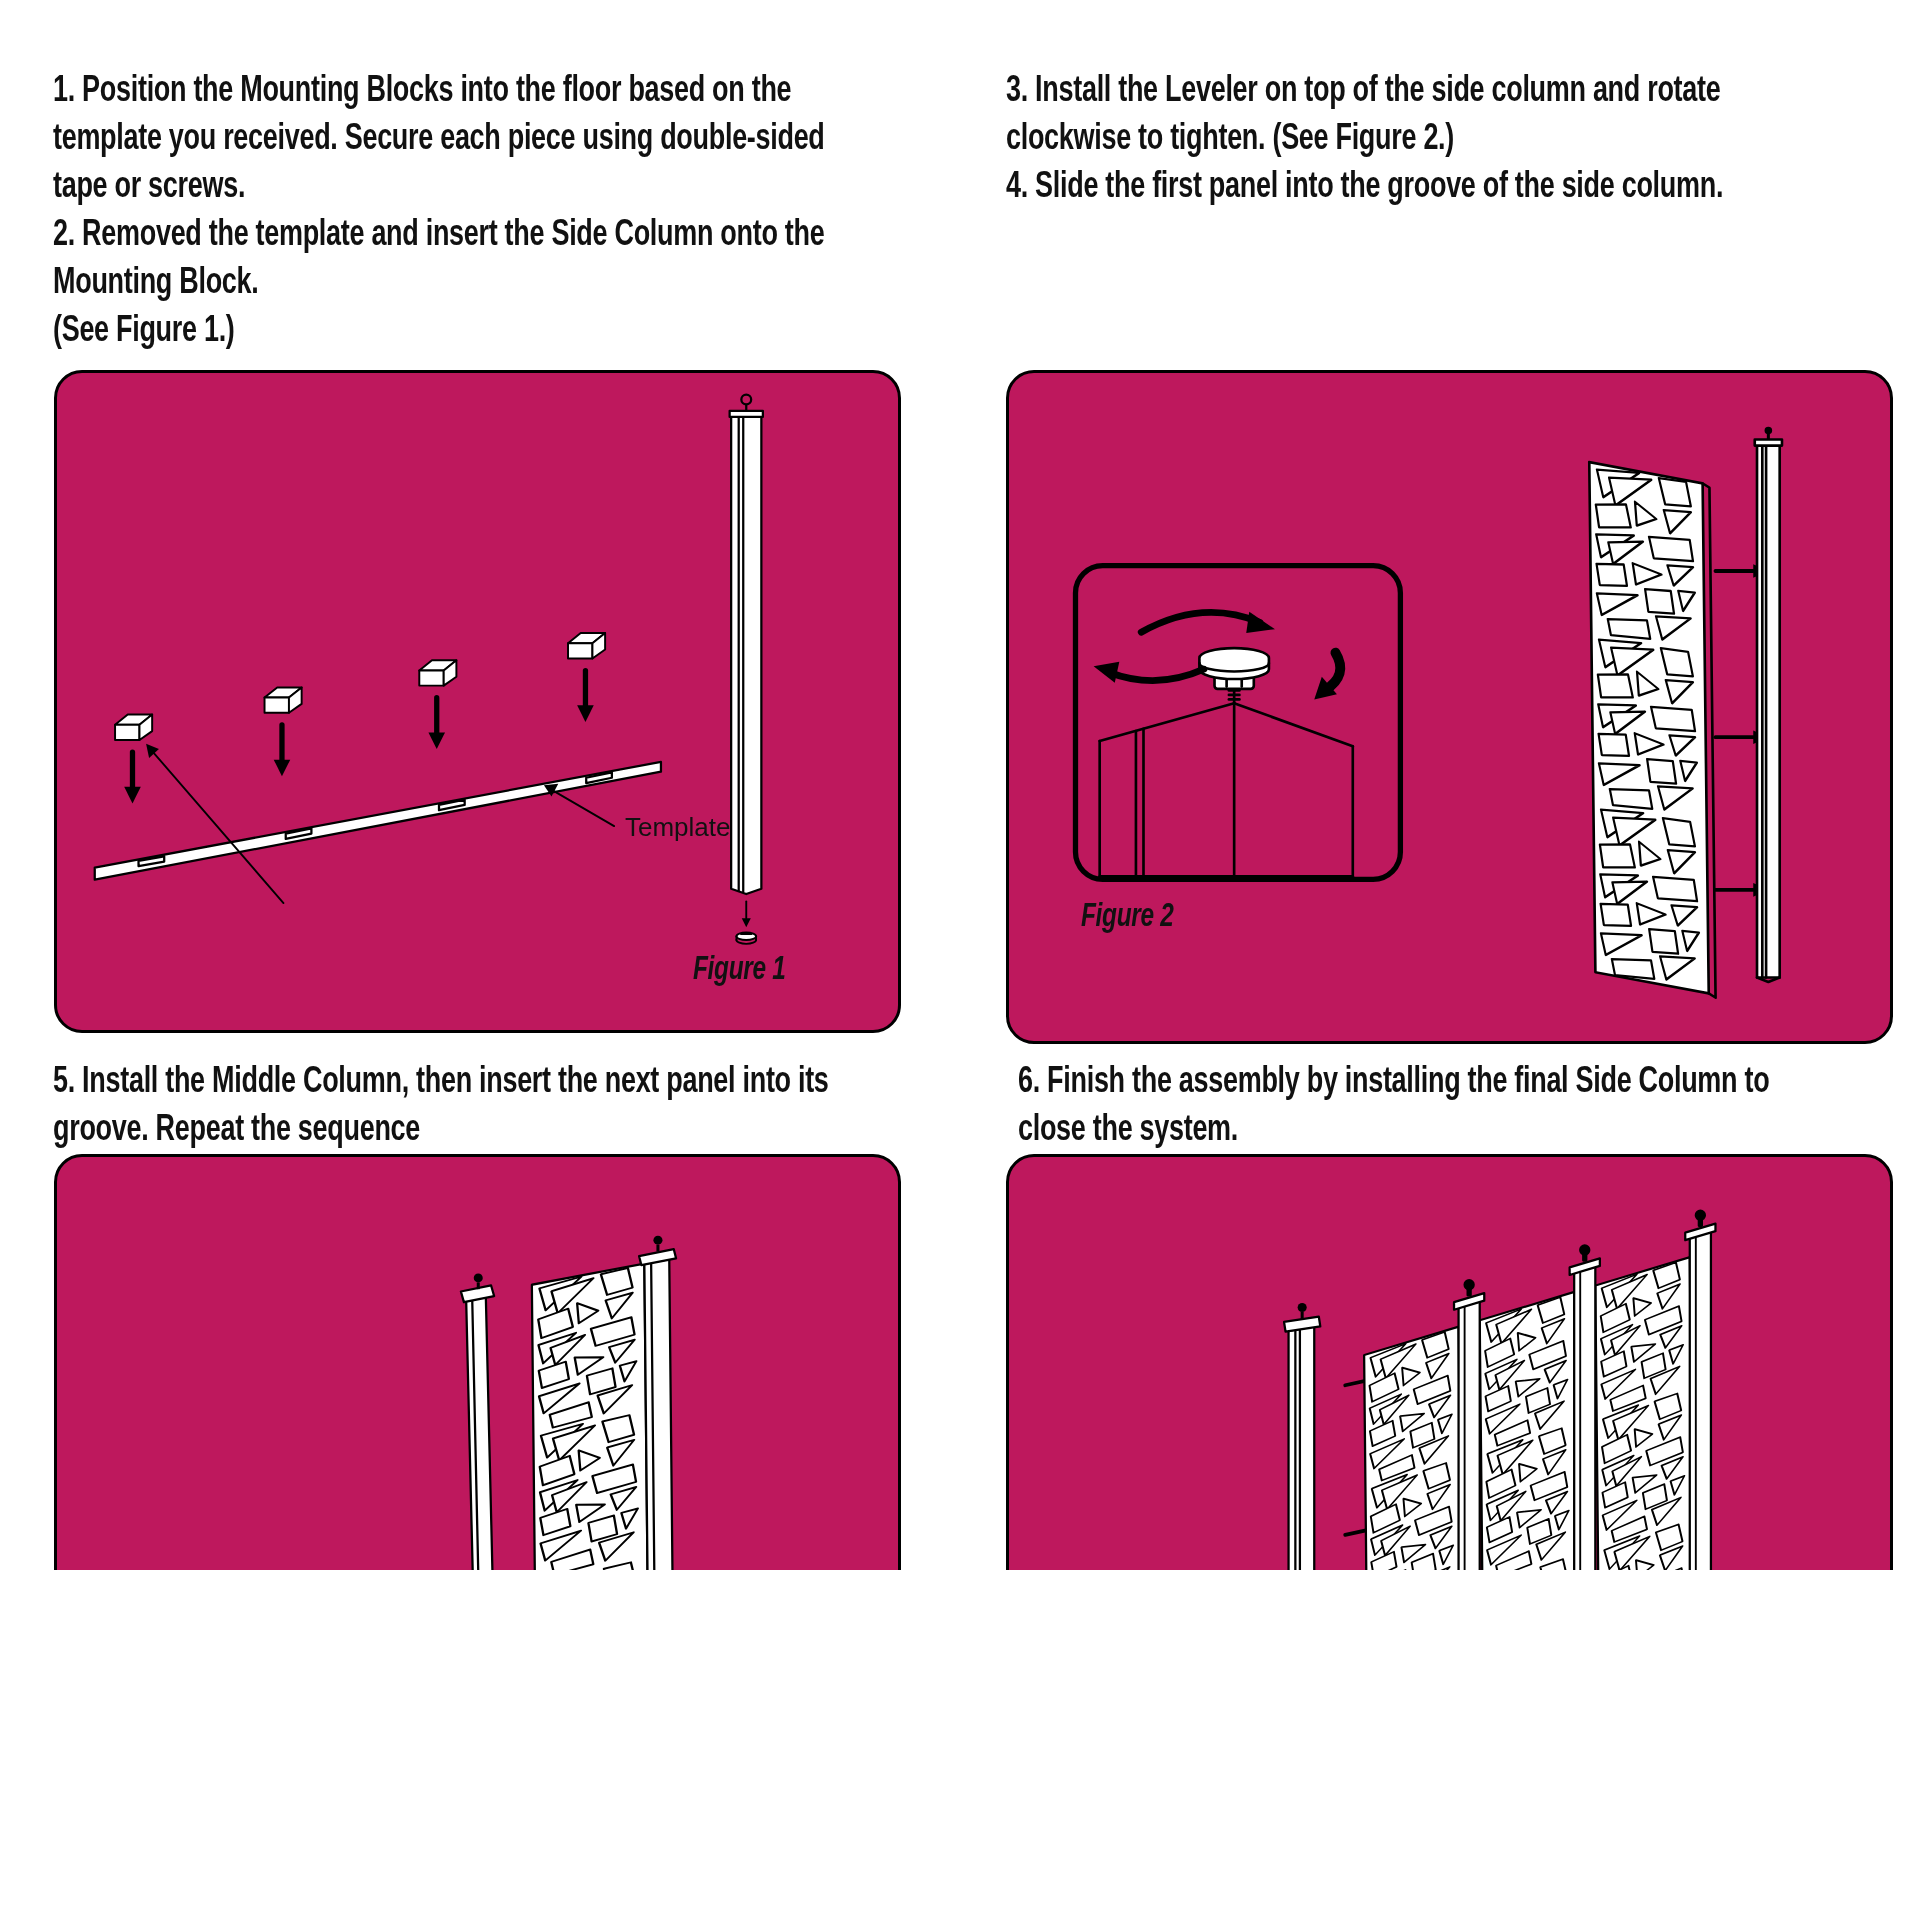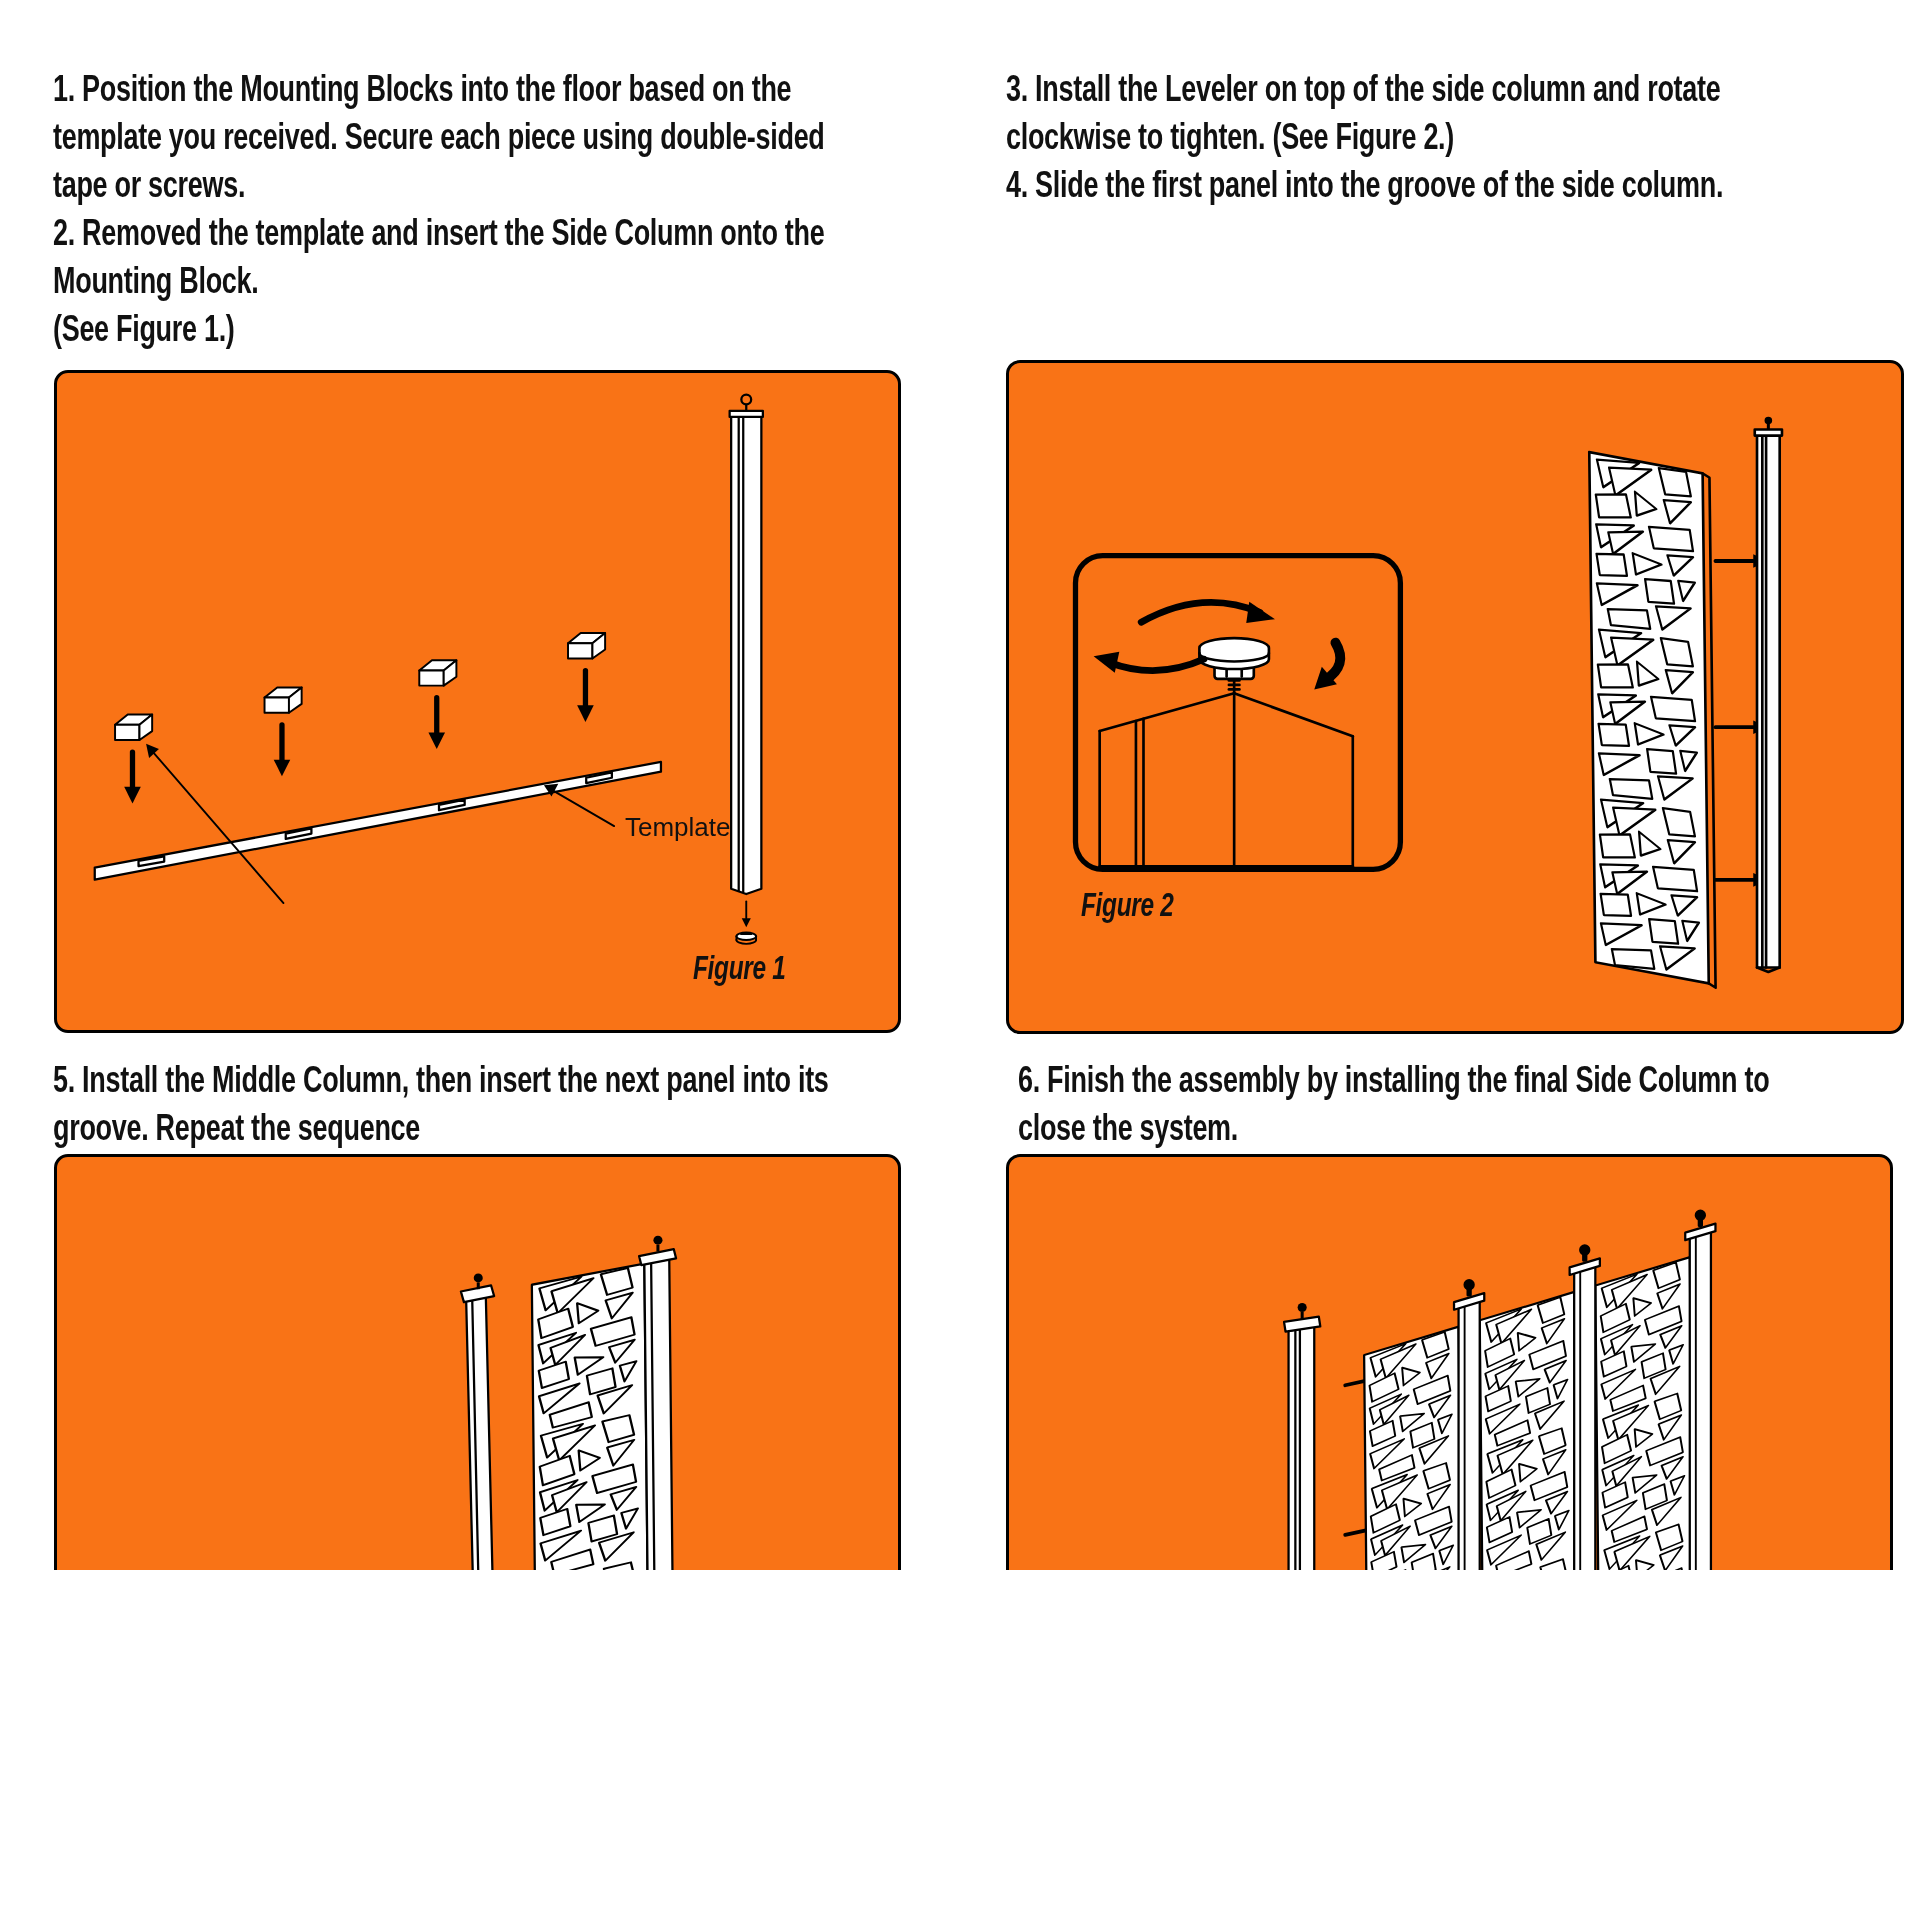--- a/index.html
+++ b/index.html
@@ -1,21 +1,21 @@
 <!DOCTYPE html>
 <html style="font-size:12px"><head>
 <meta charset="utf-8">
 <style>
   html,body{margin:0;padding:0;background:#ffffff;}
   .page{position:relative;width:1926px;height:1570px;background:#ffffff;overflow:hidden;
         font-family:"Liberation Sans",sans-serif;color:#111;}
   .instr{position:absolute;font-weight:700;font-size:36px;line-height:48px;letter-spacing:-0.4px;
          transform:scaleX(0.75);transform-origin:0 0;}
   .instr div{white-space:nowrap;}
-  .figbox{position:absolute;border:3.8px solid #000;border-radius:14px;background:#f97316;}
+  .figbox{position:absolute;border:3.8px solid #000;border-radius:28px;background:#be185d;}
   .figbox svg{position:absolute;left:0;top:0;}
   .lbl{position:absolute;font-size:26px;line-height:29.5px;font-weight:400;color:#111;}
   .lbl div{white-space:nowrap;}
   .caption{position:absolute;font-size:33px;font-style:italic;font-weight:700;white-space:nowrap;
            transform:scaleX(0.74);transform-origin:0 0;letter-spacing:-0.4px;}
   .footer-line{position:absolute;left:27px;top:1852px;width:1890px;height:5.3px;background:#000;}
   .footer-title{position:absolute;right:7.6px;top:1862px;font-weight:700;font-size:32px;
                 white-space:nowrap;transform:scaleX(0.72);transform-origin:100% 0;}
   svg *{vector-effect:none;}
 </style>
@@ -110,21 +110,21 @@
           <line x1="906" y1="743" x2="920" y2="743"></line>
         </g>
       </g>
     </svg>
     <div class="lbl" style="left:568px;top:440px;">
       <div>Template</div>
     </div>
     <div class="caption" style="left:636px;top:576px;">Figure 1</div>
   </div>
 
-  <div class="figbox" style="left:1006px;top:360px;width:881px;height:668px;padding-left:11px;">
+  <div class="figbox" style="left:1006px;top:370px;width:881px;height:668px;">
     <svg width="881" height="668" viewBox="0 0 1166 884">
       <g stroke="#000" fill="none" stroke-width="3.5" stroke-linejoin="round" stroke-linecap="round">
 
         <rect x="88" y="255" width="430" height="415" rx="36" stroke-width="7"></rect>
 
         <g>
           <line x1="120" y1="666" x2="120" y2="487"></line>
           <line x1="120" y1="487" x2="298" y2="437"></line>
           <line x1="298" y1="437" x2="455" y2="494"></line>
           <line x1="455" y1="494" x2="455" y2="666"></line>

